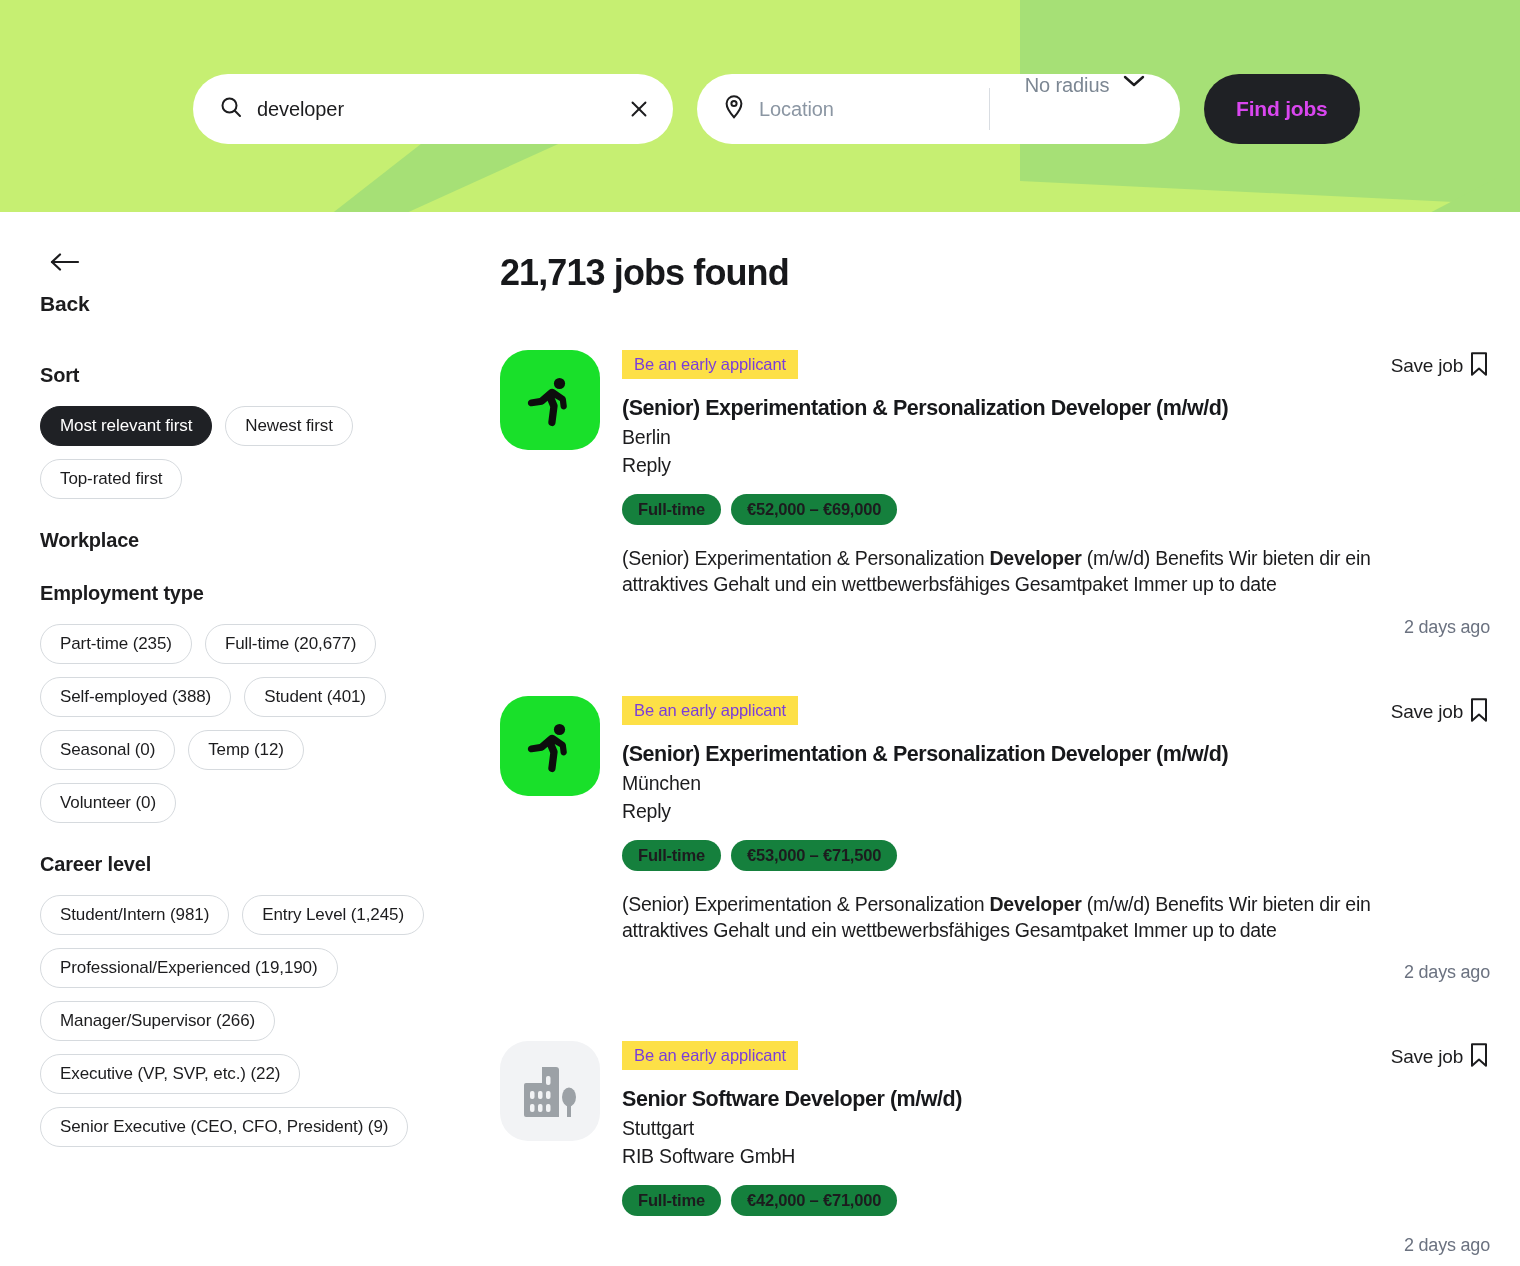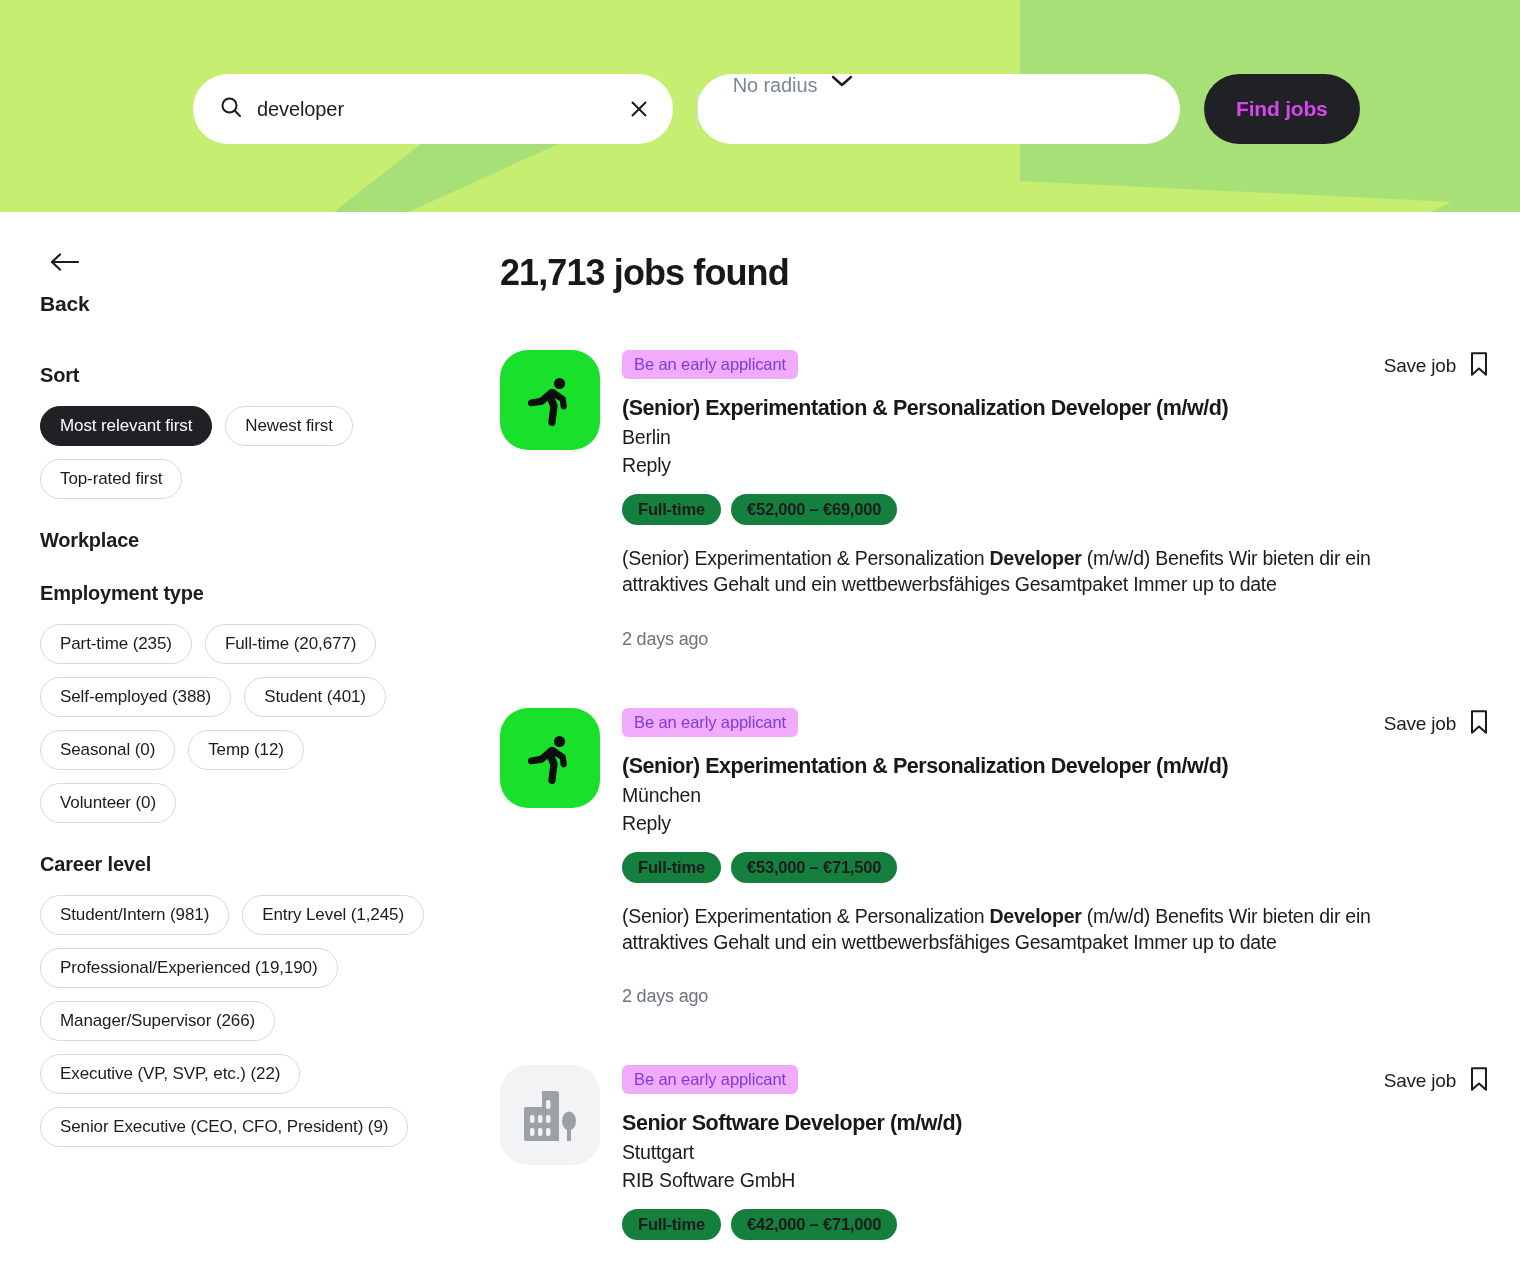--- a/index.html
+++ b/index.html
@@ -231,31 +231,31 @@
 
   .job-body { flex: 1; min-width: 0; }
 
   .job-top {
     display: flex;
     justify-content: space-between;
     align-items: flex-start;
   }
   .early-badge {
     display: inline-block;
-    background: #f0abfc;
+    background: #fde047;
     color: #7a3ddb;
     font-size: 16.5px;
     padding: 5px 12px;
-    border-radius: 6px;
+    border-radius: 0;
     letter-spacing: -0.1px;
   }
   .save-job {
     display: flex;
     align-items: center;
-    gap: 12px;
+    gap: 5px;
     cursor: pointer;
     padding-top: 1px;
   }
   .save-job-label {
     font-size: 19px;
     color: #1c1c1e;
     letter-spacing: -0.2px;
   }
 
   .job-title {
@@ -294,21 +294,22 @@
     margin-top: 20px;
     color: #1c1c1e;
     max-width: 810px;
   }
   .job-snippet b { font-weight: bold; }
 
   .job-time {
     font-size: 18px;
     color: #6b7280;
     letter-spacing: -0.2px;
-    margin-top: 31px;
+    margin-top: 19px;
+    text-align: right;
   }
 </style>
 </head>
 <body>
 
 <div class="header">
   <div class="header-shape-1"></div>
   <div class="header-shape-2"></div>
   <div class="header-shape-3"></div>
   <div class="header-shape-4"></div>
@@ -325,20 +326,29 @@
       <span class="kw-text">developer</span>
       <button class="icon-btn">
         <svg width="20" height="20" viewBox="0 0 20 20" stroke="#1c1c1e" stroke-width="1.9" stroke-linecap="round">
           <line x1="3.5" y1="3.5" x2="16.5" y2="16.5"></line>
           <line x1="16.5" y1="3.5" x2="3.5" y2="16.5"></line>
         </svg>
       </button>
     </div>
 
     <div class="location-field">
+      <div class="location-input-wrap">
+        <span>
+          <svg width="22" height="26" viewBox="0 0 22 26" fill="none" stroke="#1c1c1e" stroke-width="2">
+            <path d="M11 2.2c-4.1 0-7.4 3.3-7.4 7.4 0 5.6 7.4 13.6 7.4 13.6s7.4-8 7.4-13.6c0-4.1-3.3-7.4-7.4-7.4z"></path>
+            <circle cx="11" cy="9.5" r="2.6"></circle>
+          </svg>
+        </span>
+        <span class="location-placeholder">Location</span>
+      </div>
       <div class="radius-divider"></div>
       <div class="radius-select">
         <span class="radius-label">No radius</span>
         <span>
           <svg width="22" height="14" viewBox="0 0 22 14" fill="none" stroke="#1c1c1e" stroke-width="2.4" stroke-linecap="round" stroke-linejoin="round">
             <polyline points="2,3 11,11 20,3"></polyline>
           </svg>
         </span>
       </div>
     </div>

